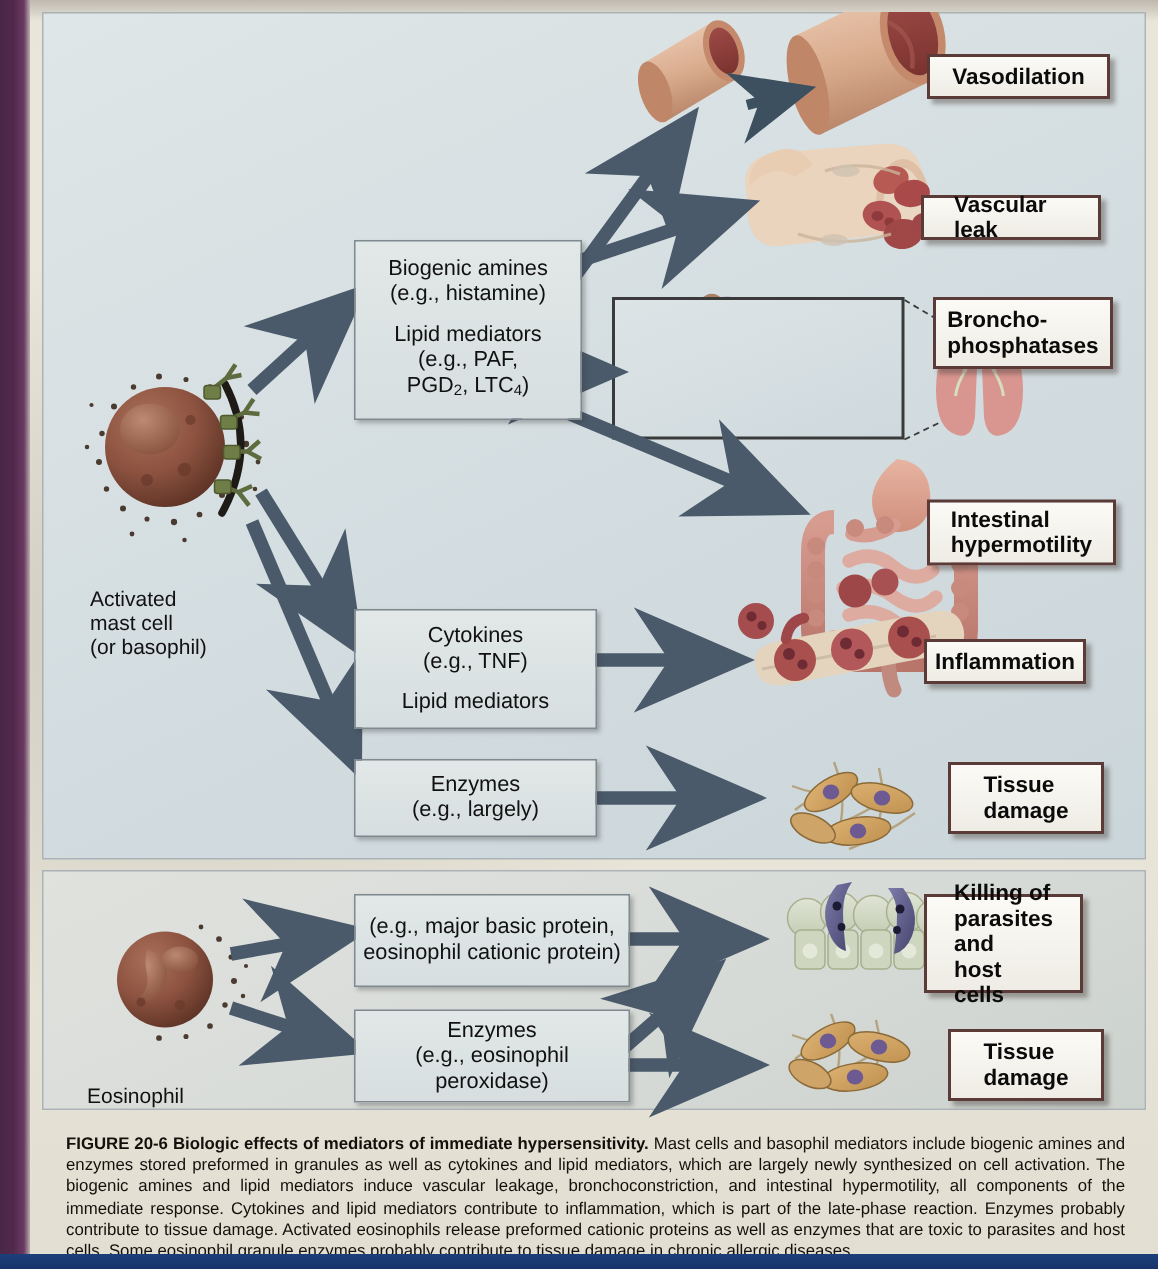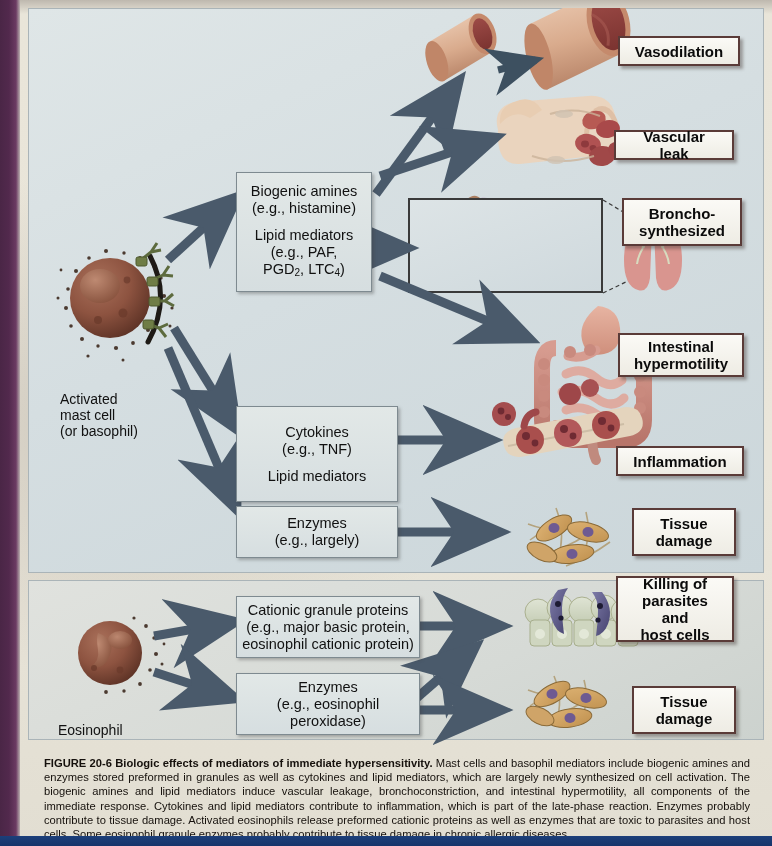--- a/index.html
+++ b/index.html
@@ -81,21 +81,21 @@
   .medbox .grp + .grp { margin-top: 9px; }
   sub { font-size: 10px; vertical-align: -2px; }
 
   
   .outbox {
     position: absolute;
     background: linear-gradient(180deg, #fbfaf6 0%, #eeece4 100%);
     border: 2px solid #5a3b38;
     box-shadow: 3px 3px 3px rgba(70,60,55,.42);
     display: flex; align-items: center; justify-content: center;
-    text-align: center;
+    text-align: left;
     font-weight: bold;
     font-size: 15px;
     line-height: 17px;
     color: #0b0b0b;
     padding: 3px 20px;
   }
 
   
   .celllabel {
     position: absolute;
@@ -513,75 +513,74 @@
       <path d="M384 618 L472 618" stroke="#4a5a6b" stroke-width="9" marker-end="url(#ah)" fill="none"></path>
       <path d="M384 694 L446 640" stroke="#4a5a6b" stroke-width="9" marker-end="url(#ah)" fill="none"></path>
       <path d="M384 702 L472 702" stroke="#4a5a6b" stroke-width="9" marker-end="url(#ah)" fill="none"></path>
     </svg>
 
     <div class="celllabel" style="left:32px; top:383px;">Activated
 mast cell
 (or basophil)</div>
     <div class="celllabel" style="left:30px; top:680px;margin-top:34px;">Eosinophil</div>
 
-    <div class="medbox" id="box-immediate" style="left:208px; top:164px; width:136px; height:120px;">
+    <div class="medbox" id="box-immediate" style="left:208px; top:152px; width:152px; height:120px;">
       <div class="grp">
         <span class="ln">Biogenic amines</span>
         <span class="ln">(e.g., histamine)</span>
       </div>
       <div class="grp">
         <span class="ln">Lipid mediators</span>
         <span class="ln">(e.g., PAF,</span>
         <span class="ln">PGD<sub>2</sub>, LTC<sub>4</sub>)</span>
       </div>
     </div>
 
-    <div class="medbox" id="box-late" style="left:208px; top:398px; width:162px; height:96px;">
+    <div class="medbox" id="box-late" style="left:208px; top:398px; width:162px; height:80px;">
       <div class="grp">
         <span class="ln">Cytokines</span>
         <span class="ln">(e.g., TNF)</span>
       </div>
       <div class="grp">
         <span class="ln">Lipid mediators</span>
       </div>
     </div>
 
     <div class="medbox" id="box-enzymes" style="left:208px; top:498px; width:162px; height:52px;">
       <div class="grp">
         <span class="ln">Enzymes</span>
         <span class="ln">(e.g., largely)</span>
       </div>
     </div>
 
     <div class="medbox" id="box-cationic" style="left:208px; top:588px; width:184px; height:62px;">
       <div class="grp">
-        <span class="ln">Cationic granule proteins</span>
         <span class="ln">(e.g., major basic protein,</span>
         <span class="ln">eosinophil cationic protein)</span>
       </div>
     </div>
 
     <div class="medbox" id="box-eos-enzymes" style="left:208px; top:665px; width:184px; height:62px;">
       <div class="grp">
         <span class="ln">Enzymes</span>
         <span class="ln">(e.g., eosinophil</span>
         <span class="ln">peroxidase)</span>
       </div>
     </div>
 
     <div class="outbox" style="left:590px; top:28px;  width:122px; height:30px;">Vasodilation</div>
     <div class="outbox" style="left:586px; top:122px; width:120px; height:30px;">Vascular leak</div>
     <div class="outbox" style="left:594px; top:190px; width:120px; height:48px; white-space:pre-line;">Broncho-
-synthesized</div>
+phosphatases</div>
     <div class="outbox" style="left:590px; top:325px; width:126px; height:44px; white-space:pre-line;">Intestinal
 hypermotility</div>
-    <div class="outbox" style="left:588px; top:418px; width:128px; height:30px;margin-top:20px;">Inflammation</div>
+    <div class="outbox" style="left:588px; top:418px; width:108px; height:30px;">Inflammation</div>
     <div class="outbox" style="left:604px; top:500px; width:104px; height:48px; white-space:pre-line;">Tissue
 damage</div>
-    <div class="outbox" style="left:588px; top:568px; width:118px; height:66px; white-space:pre-line;">Killing of
+    <div class="outbox" style="left:588px; top:588px; width:106px; height:66px; white-space:pre-line;">Killing of
 parasites and
 host cells</div>
     <div class="outbox" style="left:604px; top:678px; width:104px; height:48px; white-space:pre-line;">Tissue
 damage</div>
   </div>
 
   <div id="caption">
     <b>FIGURE 20-6</b><b>&nbsp;</b><b>Biologic effects of mediators of immediate hypersensitivity.</b>
     <span>Mast cells and basophil mediators include biogenic amines and enzymes stored preformed in granules as well as cytokines and lipid mediators, which are largely newly synthesized on cell activation. The biogenic amines and lipid mediators induce vascular leakage, bronchoconstriction, and intestinal hypermotility, all components of the immediate response. Cytokines and lipid mediators contribute to inflammation, which is part of the late-phase reaction. Enzymes probably contribute to tissue damage. Activated eosinophils release preformed cationic proteins as well as enzymes that are toxic to parasites and host cells. Some eosinophil granule enzymes probably contribute to tissue damage in chronic allergic diseases.</span>
   </div>

